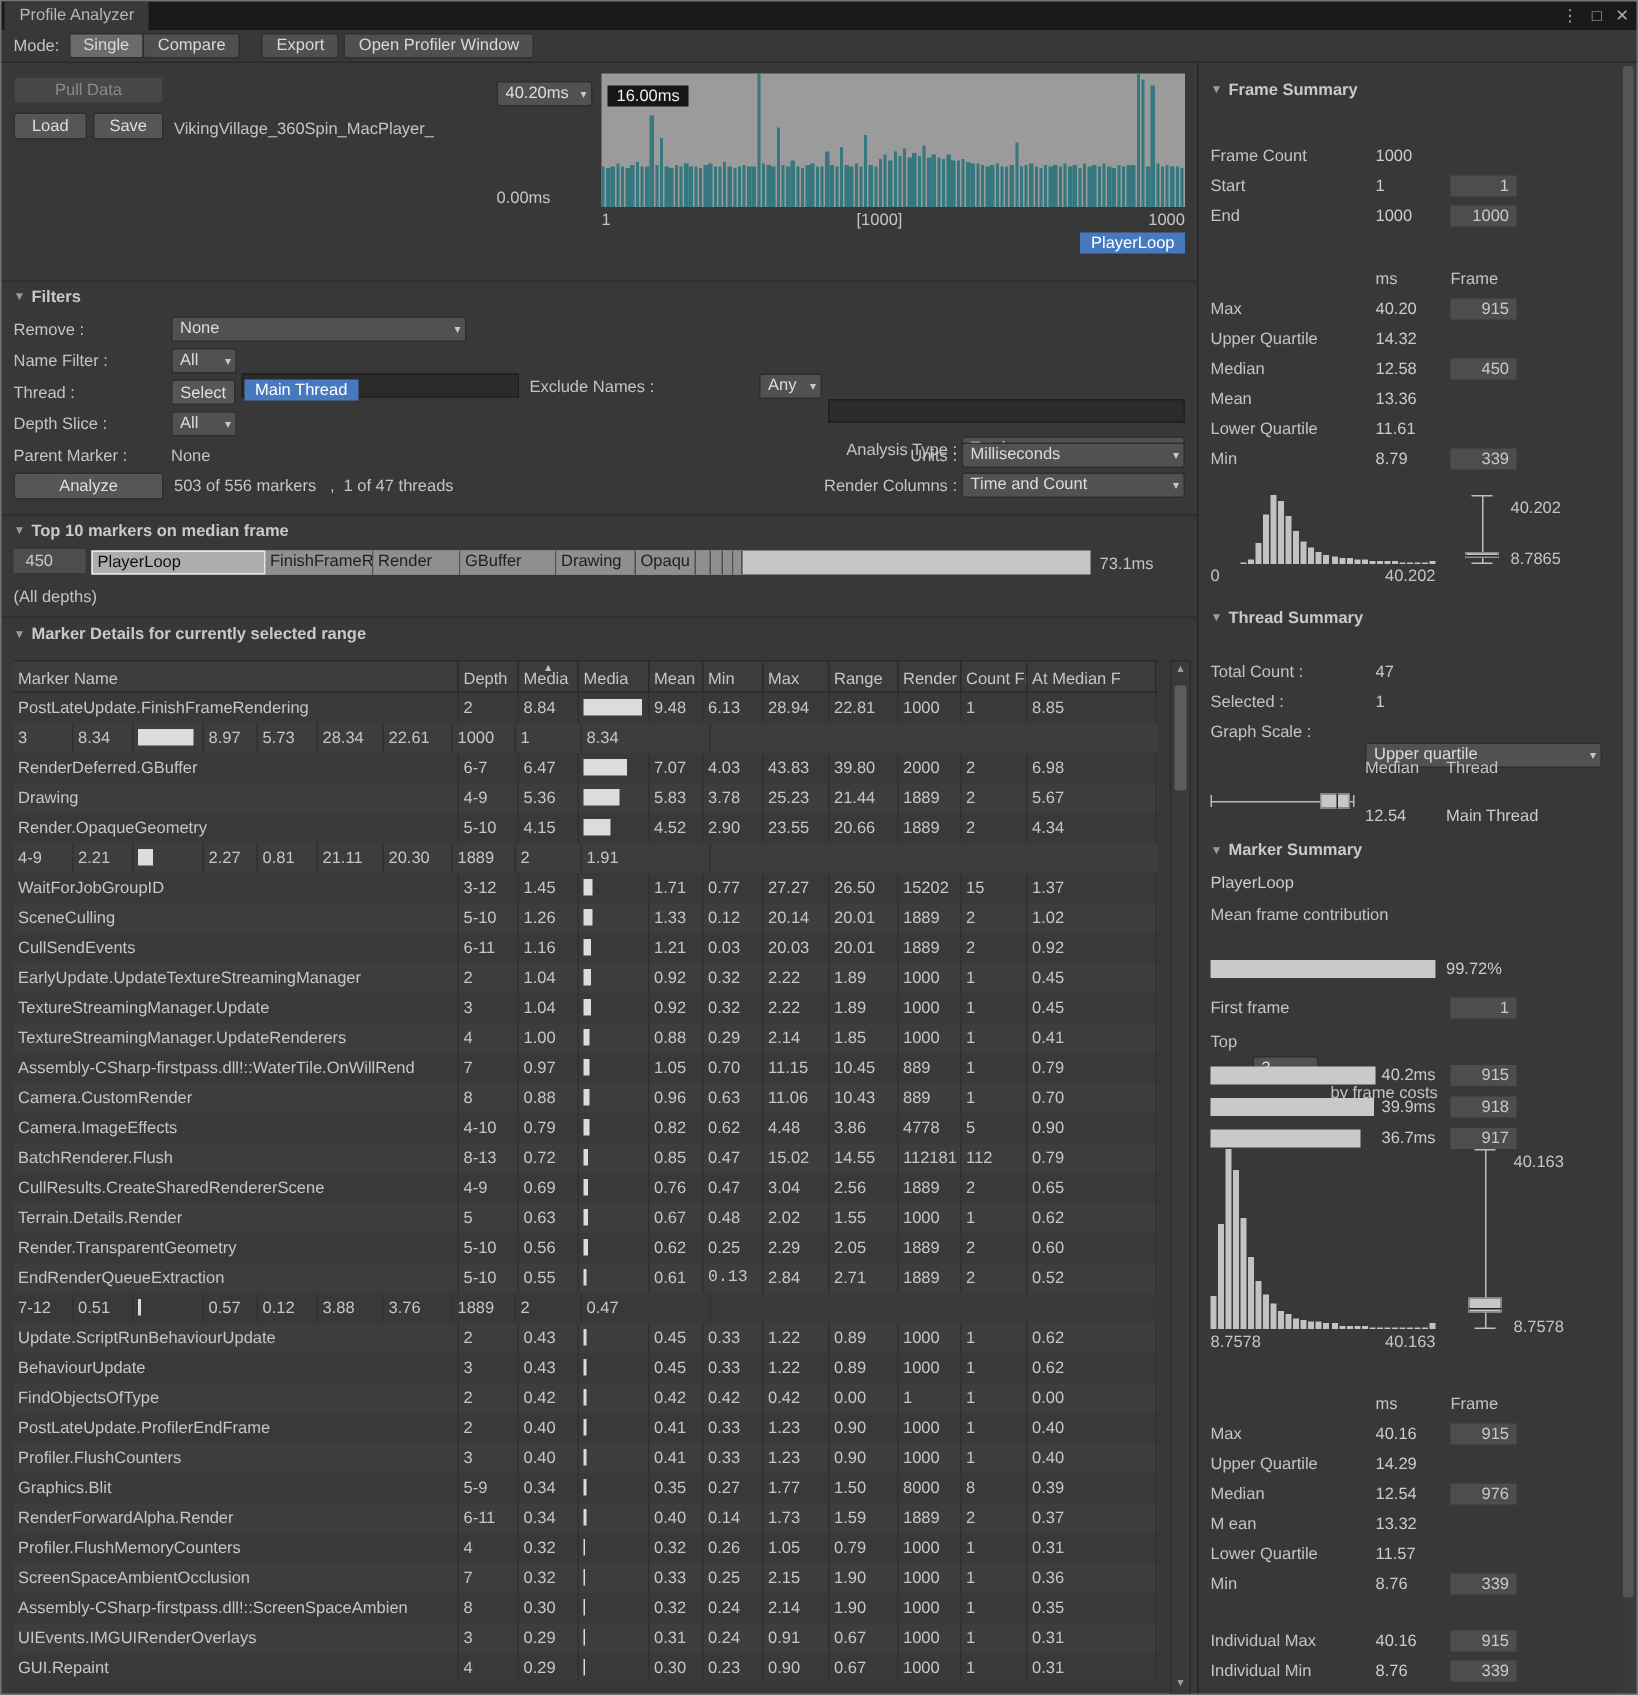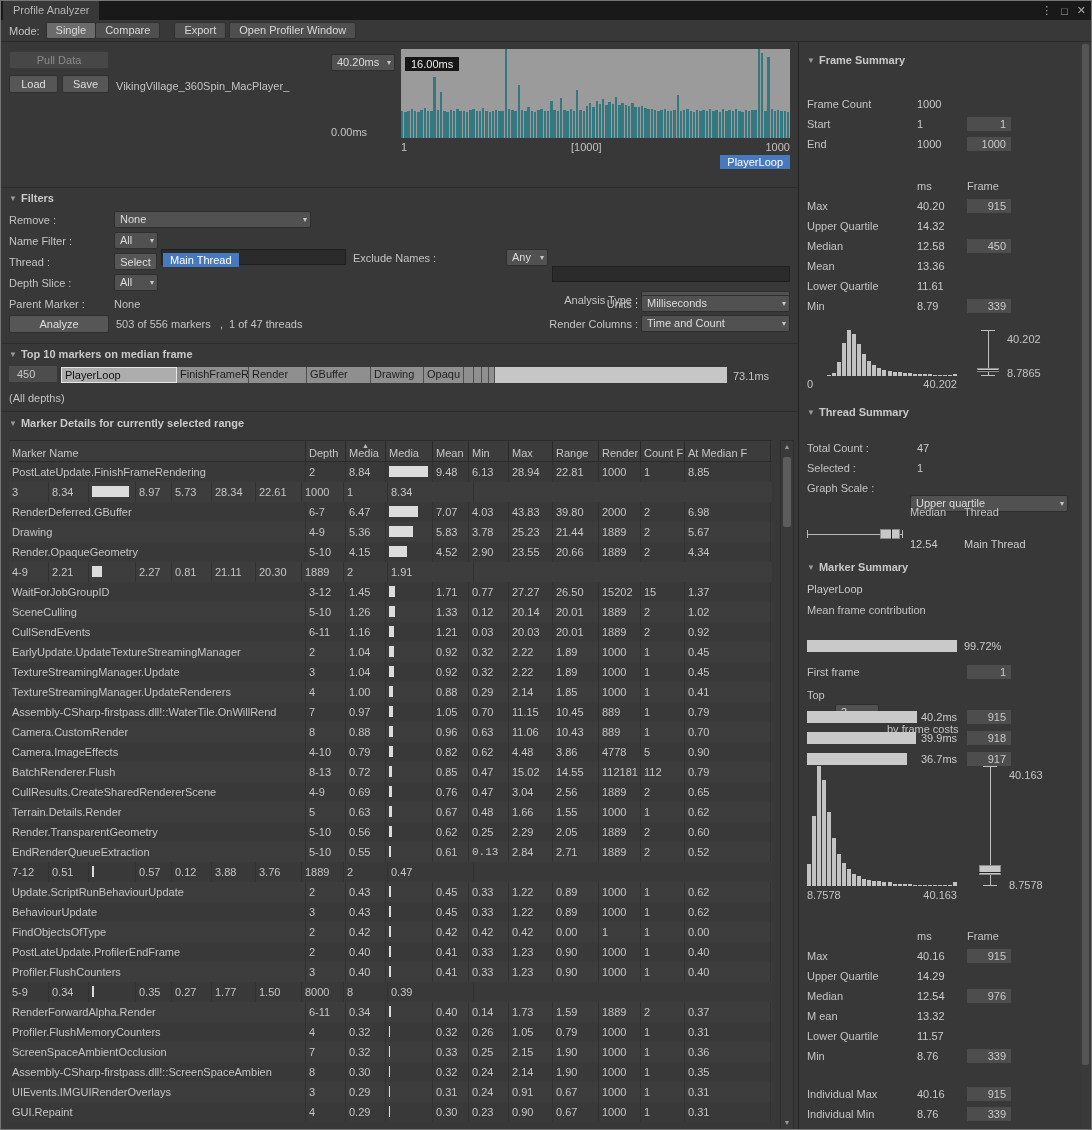--- a/index.html
+++ b/index.html
@@ -606,21 +606,21 @@
         </div>
         <div class="mt-row alt">
           <div class="mt-cell" style="width: 297px;">Terrain.Details.Render</div>
           <div class="mt-cell" style="width: 40px;">5</div>
           <div class="mt-cell" style="width: 40px;">0.63</div>
           <div class="mt-cell" style="width: 47px;">
             <div class="med-bar" style="width: 2.8px;"></div>
           </div>
           <div class="mt-cell" style="width: 36px;">0.67</div>
           <div class="mt-cell" style="width: 40px;">0.48</div>
-          <div class="mt-cell" style="width: 44px;">1.66</div>
+          <div class="mt-cell" style="width: 44px;">2.02</div>
           <div class="mt-cell" style="width: 46px;">1.55</div>
           <div class="mt-cell" style="width: 42px;">1000</div>
           <div class="mt-cell" style="width: 44px;">1</div>
           <div class="mt-cell" style="width: 86px;">0.62</div>
         </div>
         <div class="mt-row">
           <div class="mt-cell" style="width: 297px;">Render.TransparentGeometry</div>
           <div class="mt-cell" style="width: 40px;">5-10</div>
           <div class="mt-cell" style="width: 40px;">0.56</div>
           <div class="mt-cell" style="width: 47px;">
@@ -732,20 +732,21 @@
           </div>
           <div class="mt-cell" style="width: 36px;">0.41</div>
           <div class="mt-cell" style="width: 40px;">0.33</div>
           <div class="mt-cell" style="width: 44px;">1.23</div>
           <div class="mt-cell" style="width: 46px;">0.90</div>
           <div class="mt-cell" style="width: 42px;">1000</div>
           <div class="mt-cell" style="width: 44px;">1</div>
           <div class="mt-cell" style="width: 86px;">0.40</div>
         </div>
         <div class="mt-row">
+          <div class="mt-cell" style="width: 297px;">Graphics.Blit</div>
           <div class="mt-cell" style="width: 40px;">5-9</div>
           <div class="mt-cell" style="width: 40px;">0.34</div>
           <div class="mt-cell" style="width: 47px;">
             <div class="med-bar" style="width: 1.5px;"></div>
           </div>
           <div class="mt-cell" style="width: 36px;">0.35</div>
           <div class="mt-cell" style="width: 40px;">0.27</div>
           <div class="mt-cell" style="width: 44px;">1.77</div>
           <div class="mt-cell" style="width: 46px;">1.50</div>
           <div class="mt-cell" style="width: 42px;">8000</div>

